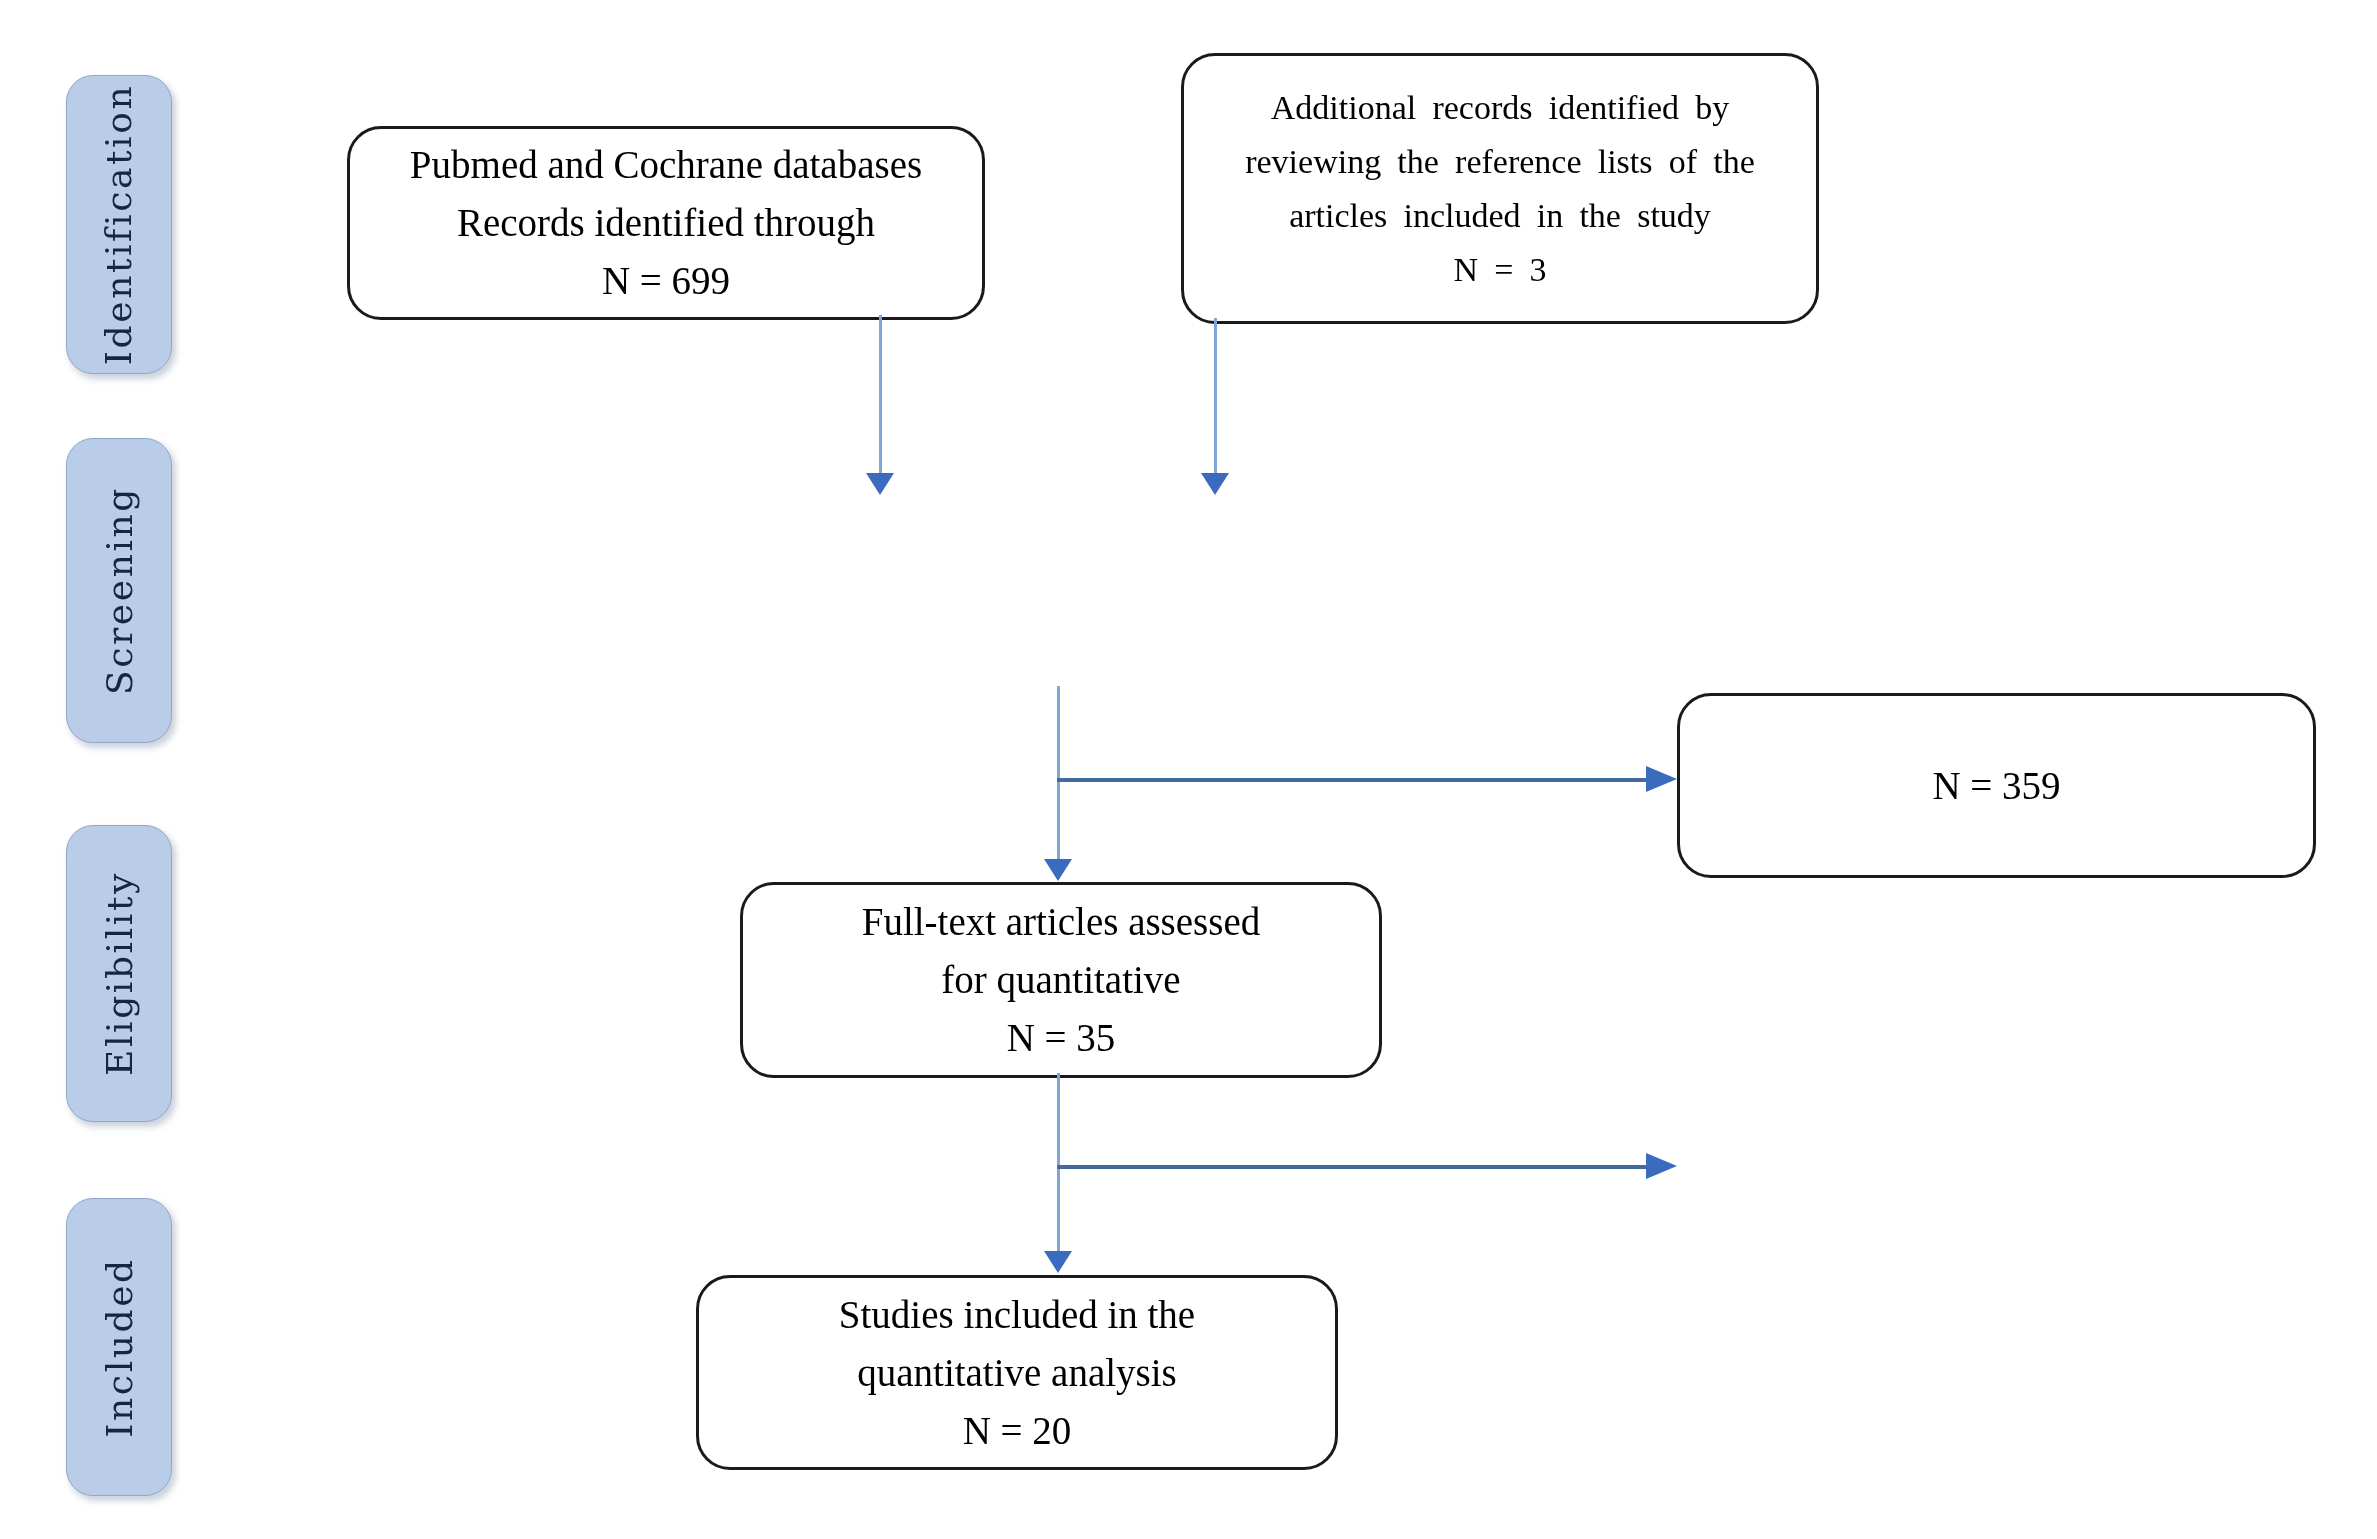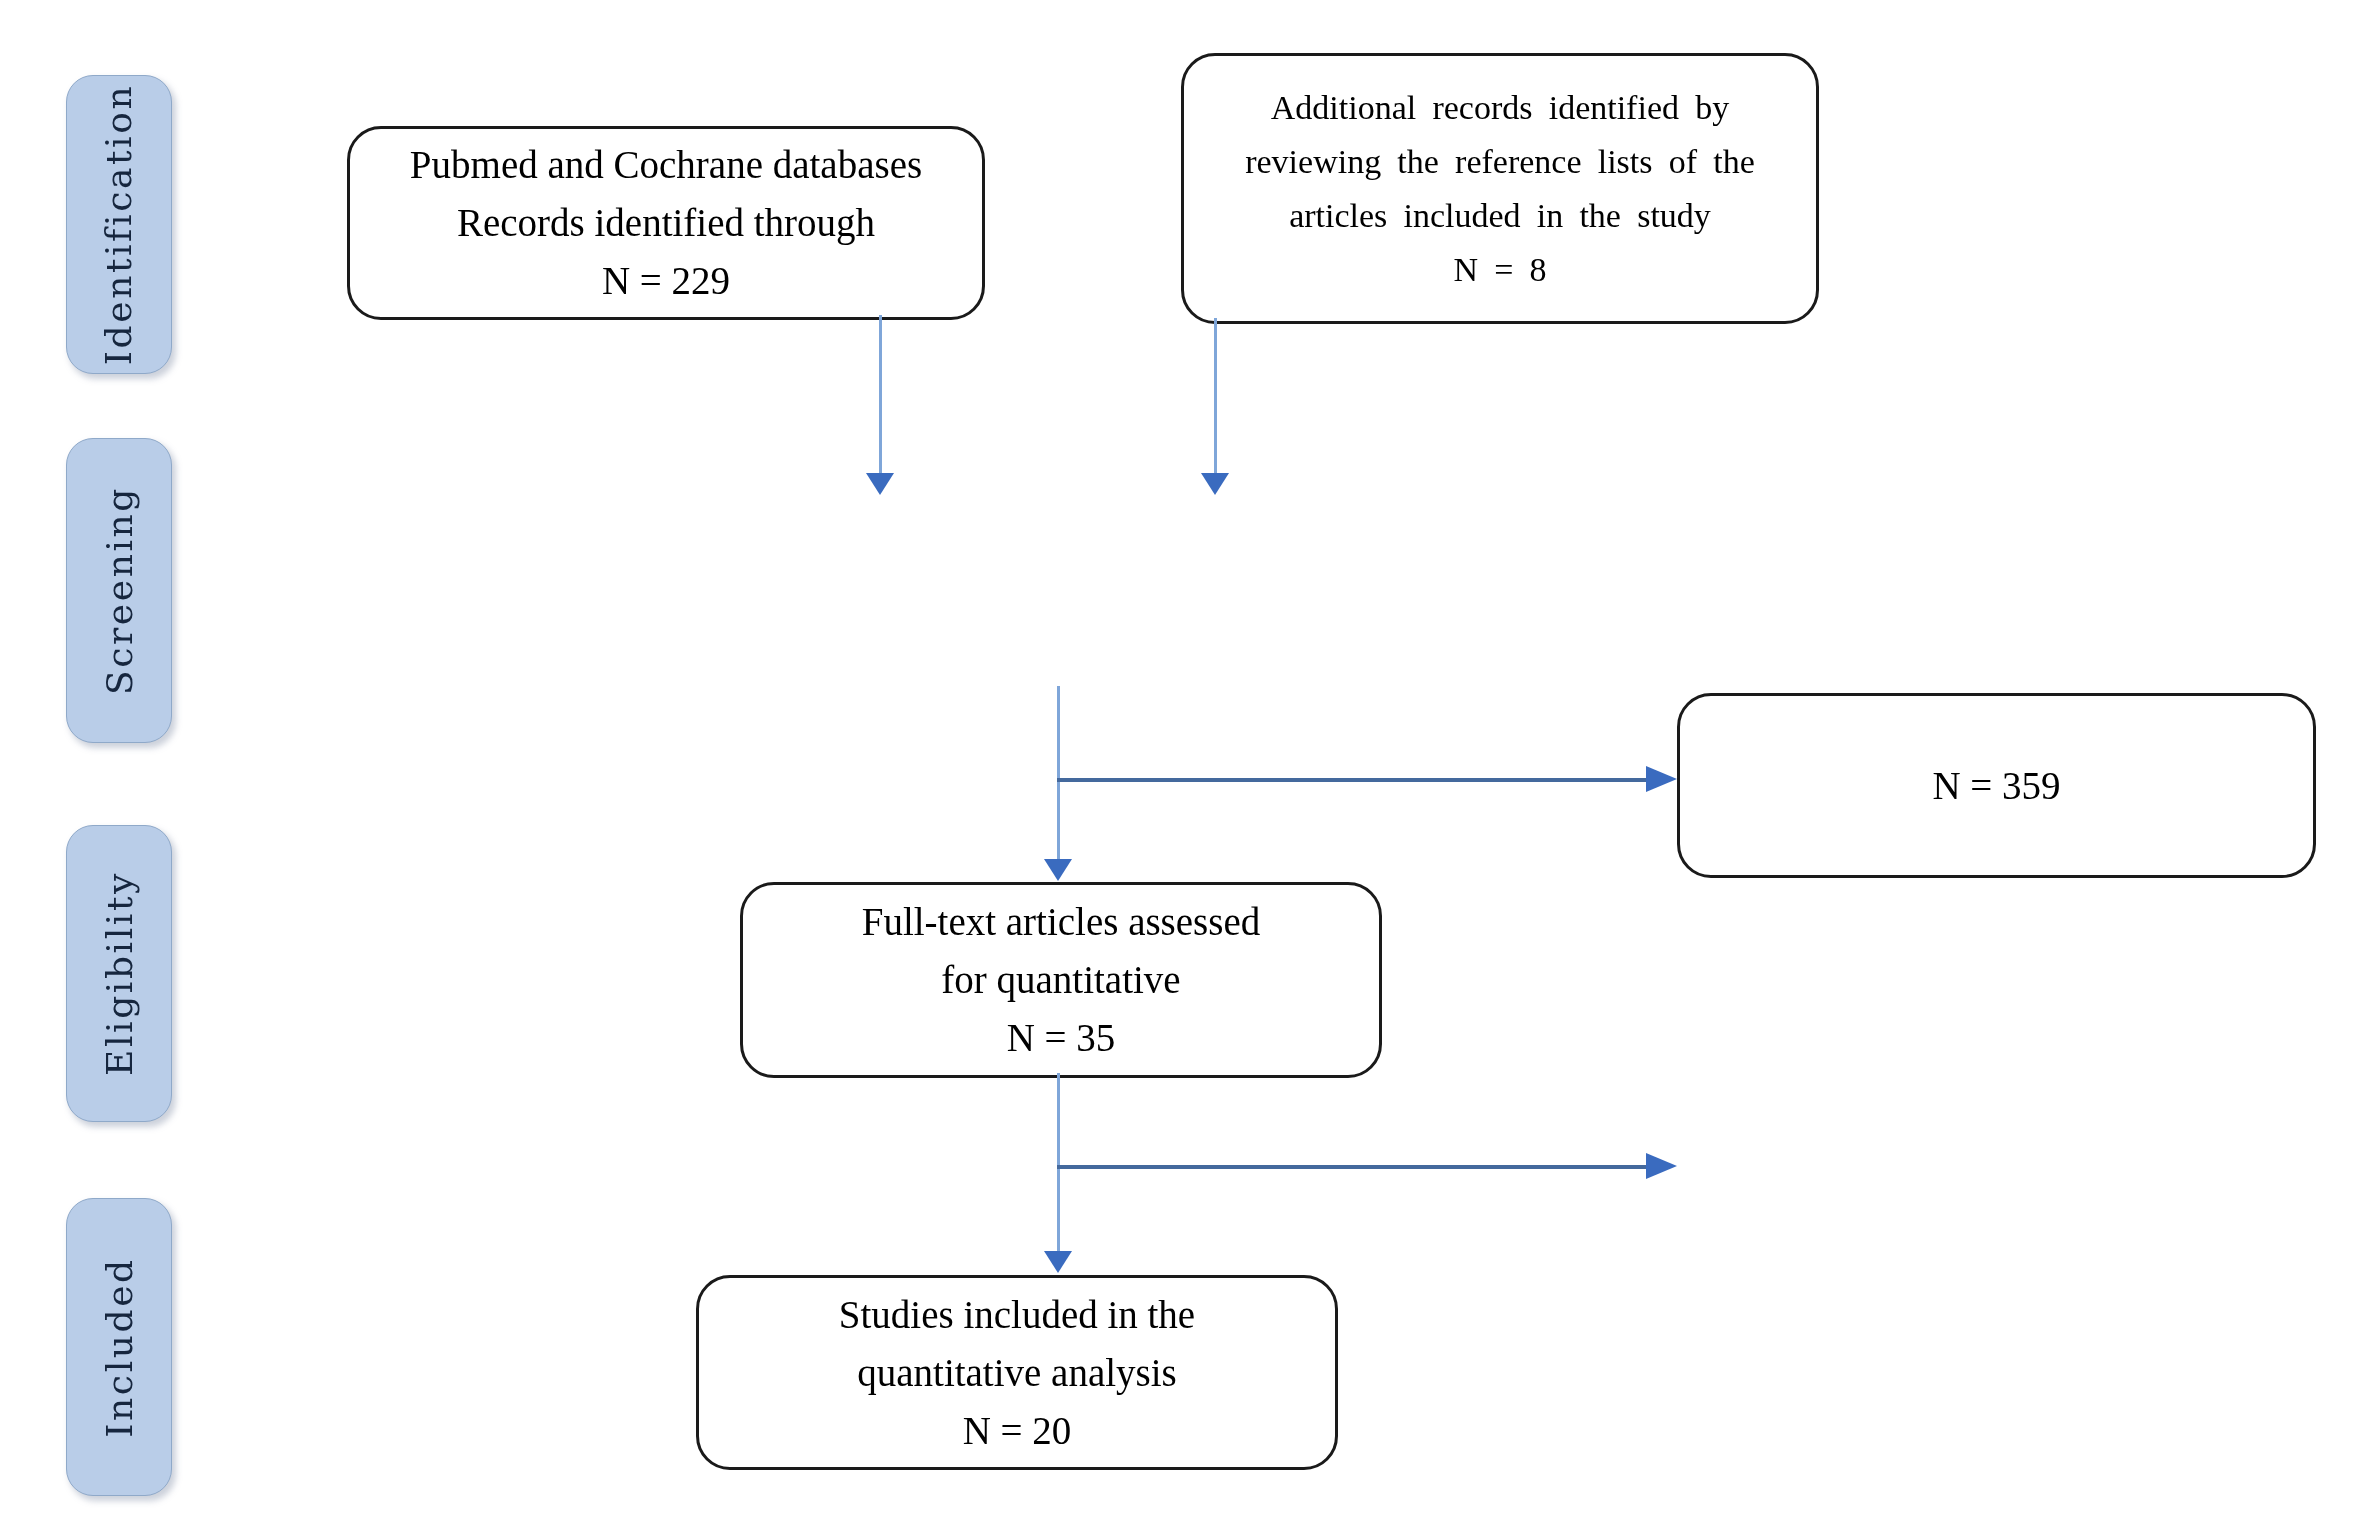--- a/index.html
+++ b/index.html
@@ -64,28 +64,28 @@
   <div class="pill" style="left:66px;top:825px;width:104px;height:295px">
     <span>Eligibility</span>
   </div>
   <div class="pill" style="left:66px;top:1198px;width:104px;height:296px">
     <span>Included</span>
   </div>
 
   <div class="fbox" style="left:347px;top:126px;width:632px;height:188px">
     <div>Pubmed and Cochrane databases</div>
     <div>Records identified through</div>
-    <div>N = 229</div>
+    <div>N = 699</div>
   </div>
 
   <div class="fbox small" style="left:1181px;top:53px;width:632px;height:265px">
     <div>Additional records identified by</div>
     <div>reviewing the reference lists of the</div>
     <div>articles included in the study</div>
-    <div>N = 8</div>
+    <div>N = 3</div>
   </div>
 
 
   <div class="fbox" style="left:1677px;top:693px;width:633px;height:179px">
     <div>N = 359</div>
   </div>
 
   <div class="fbox" style="left:740px;top:882px;width:636px;height:190px">
     <div>Full-text articles assessed</div>
     <div>for quantitative</div>

